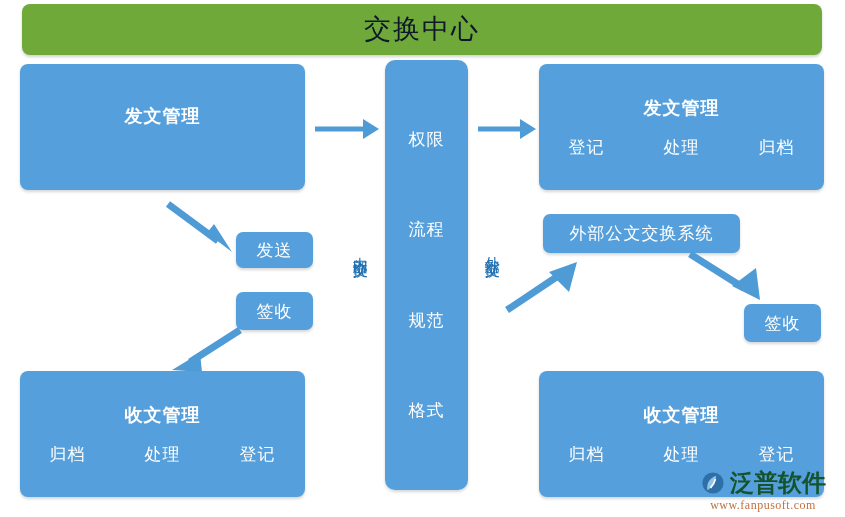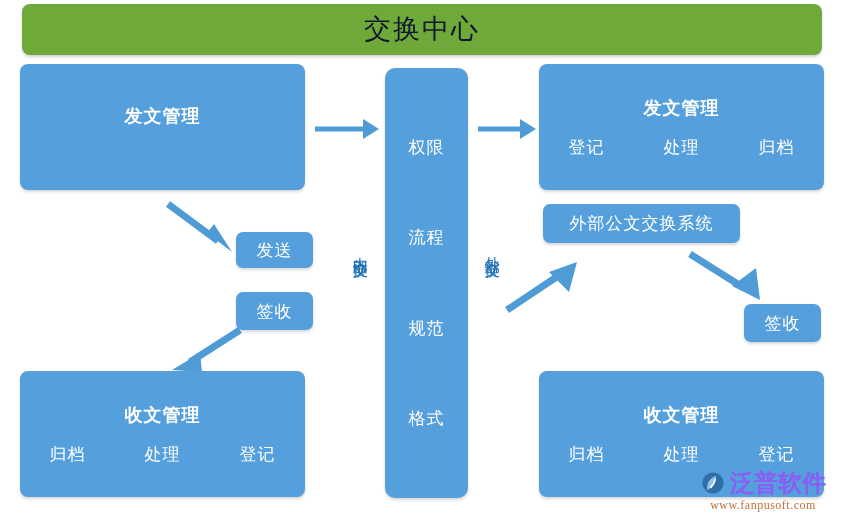--- a/index.html
+++ b/index.html
@@ -130,21 +130,21 @@
     align-items: center;
   }
   .wm-mark {
     width: 26px;
     height: 26px;
     margin-right: 4px;
   }
   .wm-text {
     font-size: 24px;
     font-weight: bold;
-    color: #8b5cf6;
+    color: #14532d;
     letter-spacing: 0px;
     line-height: 1;
   }
   .wm-url {
     font-size: 12px;
     color: #C2703A;
     letter-spacing: 0.5px;
     font-family: "Liberation Serif", "DejaVu Serif", serif;
     margin-top: 2px;
   }
@@ -195,21 +195,21 @@
     <span class="module-title">收文管理</span>
     <div class="module-steps">
       <span class="module-step">归档</span>
       <span class="module-step">处理</span>
       <span class="module-step">登记</span>
     </div>
   </div>
 
   <div class="vlabel" style="left:352px; top:245px;">内部交换</div>
 
-  <div class="box center-col" style="left:385px; top:68px; width:83px; height:430px;">
+  <div class="box center-col" style="left:385px; top:60px; width:83px; height:430px;">
     <span class="center-item">权限</span>
     <span class="center-item">流程</span>
     <span class="center-item">规范</span>
     <span class="center-item">格式</span>
   </div>
 
   <div class="vlabel" style="left:484px; top:245px;">外部交换</div>
 
   <div class="arrow" style="left:478px; top:116px; width:60px; height:26px;">
     <svg width="60" height="26" viewBox="0 0 60 26">
@@ -220,21 +220,21 @@
 
   <div class="box module" style="left:539px; top:64px; width:285px; height:126px;">
     <span class="module-title">发文管理</span>
     <div class="module-steps">
       <span class="module-step">登记</span>
       <span class="module-step">处理</span>
       <span class="module-step">归档</span>
     </div>
   </div>
 
-  <div class="box pill" style="left:543px; top:204px; width:197px; height:39px;">
+  <div class="box pill" style="left:543px; top:214px; width:197px; height:39px;">
     <span>外部公文交换系统</span>
   </div>
 
   <div class="arrow" style="left:505px; top:260px; width:76px; height:52px;">
     <svg width="76" height="52" viewBox="0 0 76 52">
       <path d="M2 50 L56 14" stroke="#4E9BD6" stroke-width="7" fill="none"></path>
       <path d="M44 12 L72 2 L64 32 Z" fill="#4E9BD6"></path>
     </svg>
   </div>
 

